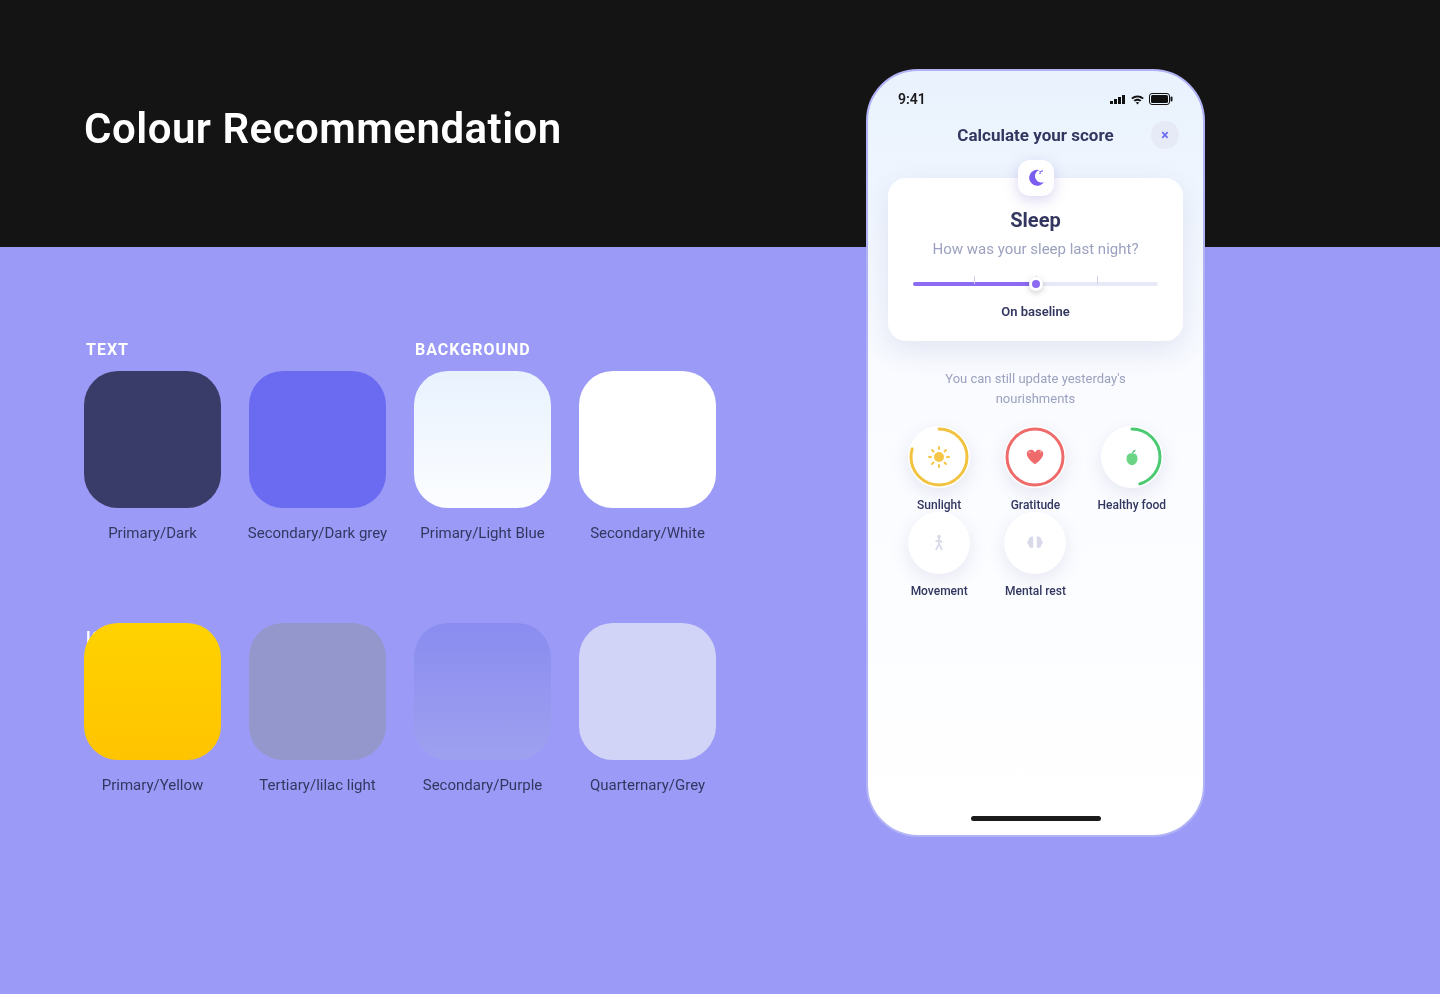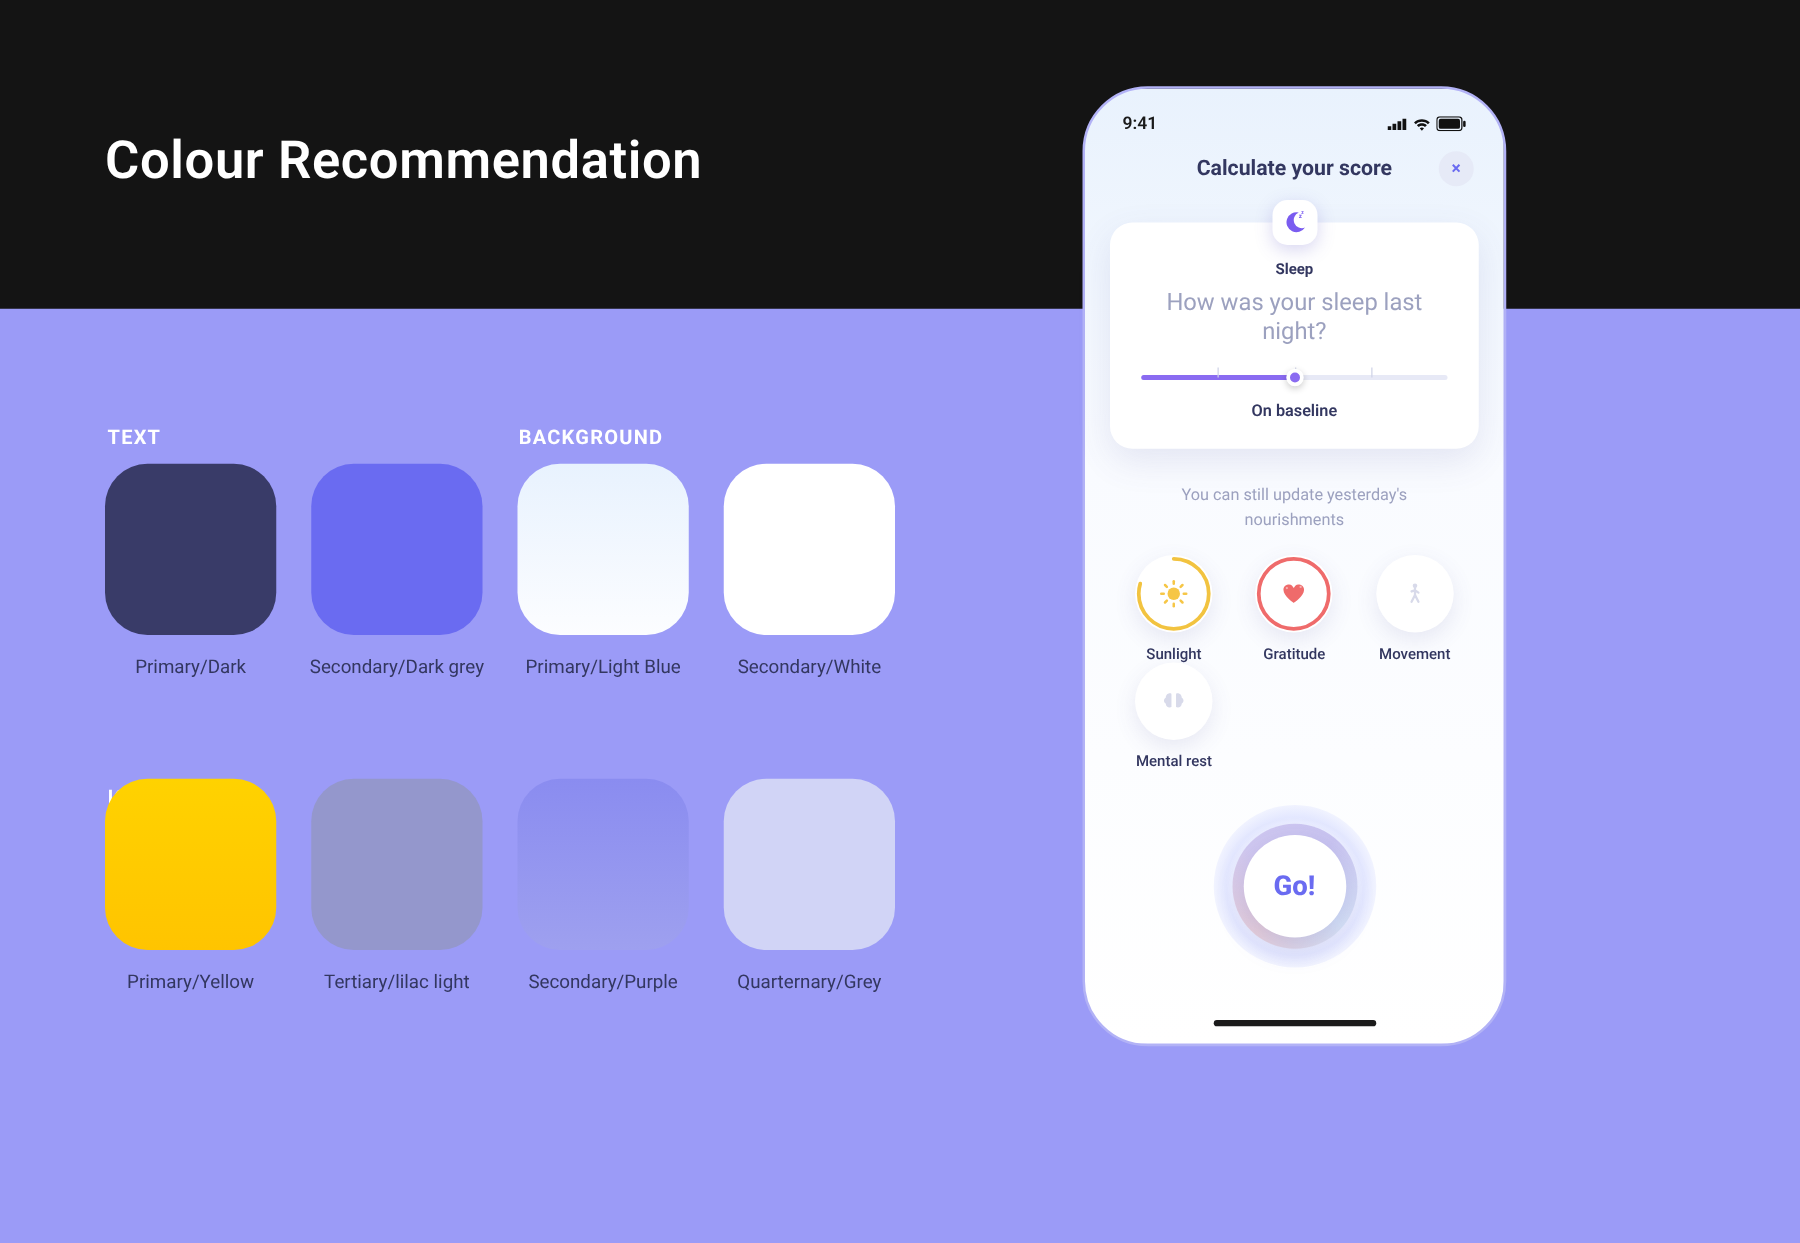--- a/index.html
+++ b/index.html
@@ -148,27 +148,27 @@
     width: 36px;
     height: 36px;
     background: #fff;
     border-radius: 12px;
     box-shadow: 0 4px 14px rgba(100,90,200,0.25);
     display:flex; align-items:center; justify-content:center;
     color:#7a5cf0;
   }
   .card-title {
     color: #333760;
-    font-size: 12px;
+    font-size: 20px;
     font-weight: 700;
     margin-bottom: 8px;
   }
   .card-sub {
     color: #9ca1bf;
-    font-size: 19px;
+    font-size: 15px;
     margin-bottom: 20px;
   }
   .slider {
     position: relative;
     height: 12px;
     display: flex;
     align-items: center;
     margin: 0 5px 14px 5px;
   }
   .slider-track {
@@ -433,40 +433,44 @@
         <svg width="22" height="22" viewBox="0 0 24 24">
             <path d="M12 20 C12 20 3 14 3 8.5 C3 5.5 5.5 4 8 4 C10 4 11 5.5 12 7 C13 5.5 14 4 16 4 C18.5 4 21 5.5 21 8.5 C21 14 12 20 12 20 Z" fill="#ef6b6b"></path>
             <circle cx="6" cy="7" r="1" fill="#f6b0b0"></circle>
             <circle cx="18" cy="6" r="1" fill="#f6b0b0"></circle>
           </svg>
       </div>
       <div class="chip-label">Gratitude</div>
     </div>
     <div class="chip">
       <div class="chip-circle">
+        <svg class="ring" viewBox="0 0 62 62">
+            <circle cx="31" cy="31" r="28" fill="none" stroke="#4bca73" stroke-width="3" stroke-dasharray="80 176" stroke-linecap="round" transform="rotate(-90 31 31)"></circle>
+          </svg>
+        <svg width="22" height="22" viewBox="0 0 24 24">
+            <path d="M12 8 C9 8 6 9 6 14 C6 18 9 21 12 21 C15 21 18 18 18 14 C18 9 15 8 12 8 Z" fill="#6bd485"></path>
+            <path d="M12 8 C12 6 14 4 16 4 C15 7 12 8 12 8 Z" fill="#4ab566"></path>
+          </svg>
+      </div>
+      <div class="chip-label">Healthy food</div>
+    </div>
+    <div class="chip">
+      <div class="chip-circle">
         <svg width="22" height="22" viewBox="0 0 24 24">
             <circle cx="12" cy="5" r="2" fill="#d8daea"></circle>
             <path d="M12 7 L12 13 L9 19 M12 13 L15 19 M9 10 L12 9 L15 11" stroke="#d8daea" stroke-width="2" stroke-linecap="round" fill="none"></path>
           </svg>
       </div>
       <div class="chip-label">Movement</div>
     </div>
     <div class="chip">
       <div class="chip-circle">
         <svg width="22" height="22" viewBox="0 0 24 24">
             <path d="M9 5 C6 5 5 7 5 9 C3 10 3 13 5 14 C5 17 8 18 10 17 L10 6 C10 5 9.5 5 9 5 Z M15 5 C18 5 19 7 19 9 C21 10 21 13 19 14 C19 17 16 18 14 17 L14 6 C14 5 14.5 5 15 5 Z" fill="#d8daea"></path>
           </svg>
       </div>
       <div class="chip-label">Mental rest</div>
     </div>
   </div>
 
-  <div class="go-wrap">
-    <div class="go-outer">
-      <div class="go-ring"></div>
-      <div class="go-btn">
-        <span>Go!</span>
-      </div>
-    </div>
-  </div>
 
   <div class="home-indicator"></div>
 </div>
 
 </body></html>

